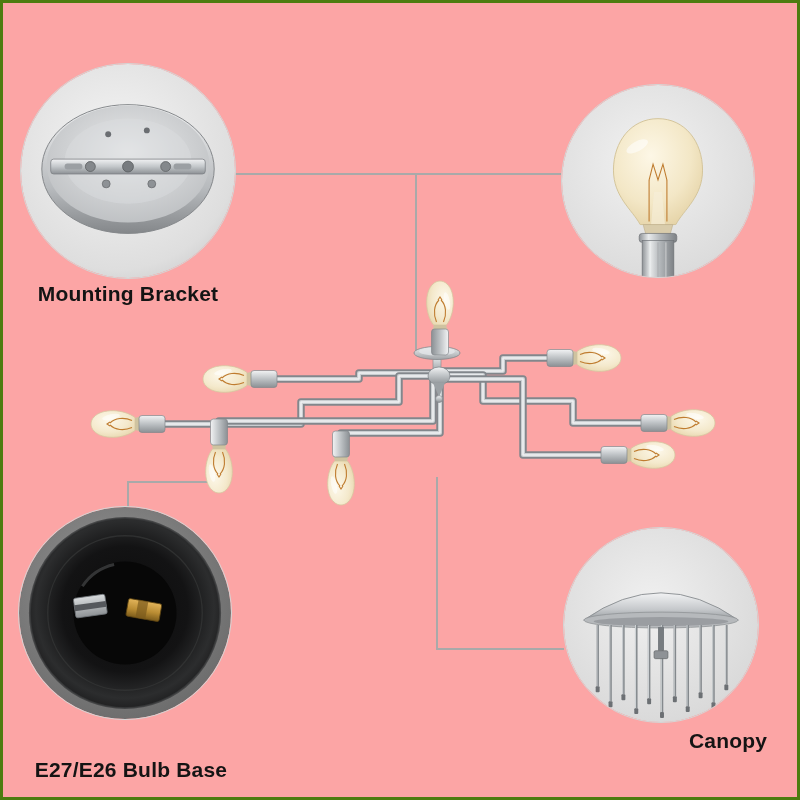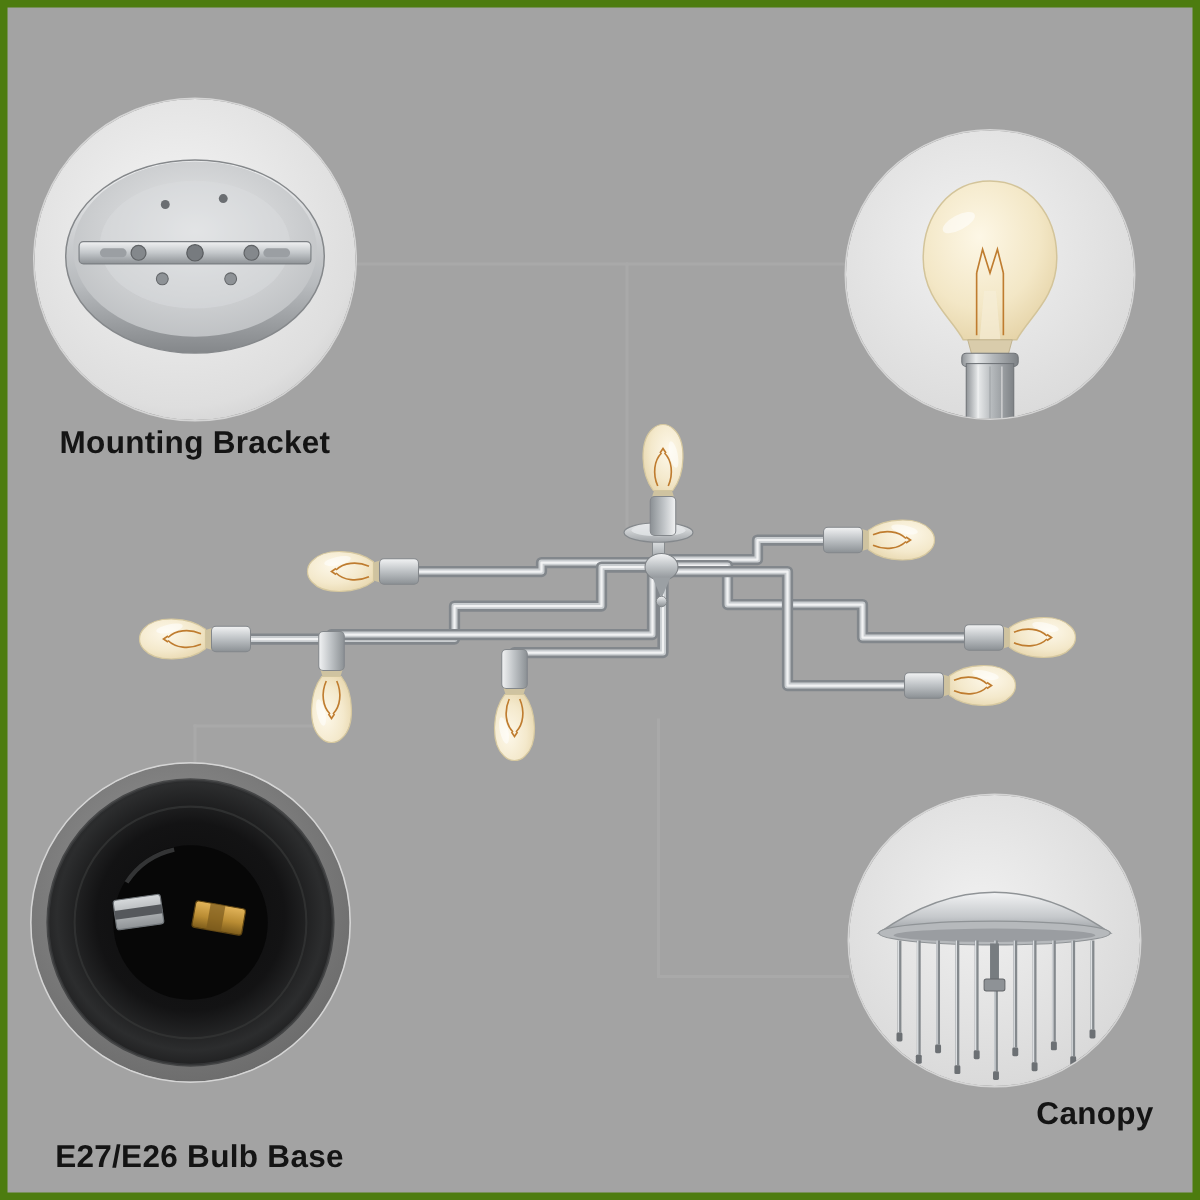--- a/index.html
+++ b/index.html
@@ -3,21 +3,21 @@
 <meta charset="utf-8">
 <style>
   * { margin: 0; padding: 0; box-sizing: border-box; }
   html, body { width: 800px; height: 800px; }
   body {
     background: #ffffff;
     font-family: "Liberation Sans", sans-serif;
     position: relative;
     overflow: hidden;
   }
-  .page { position: absolute; inset: 0; background: #a3a3a3; border: 5px solid #4d7c0f; }
+  .page { position: absolute; inset: 0; background: #fca5a5; border: 3px solid #4d7c0f; }
   .callout {
     position: absolute;
     border-radius: 50%;
     overflow: hidden;
     border: 1px solid #d5d5d5;
   }
   .callout svg { display: block; width: 100%; height: 100%; }
   .label {
     position: absolute;
     text-align: center;

